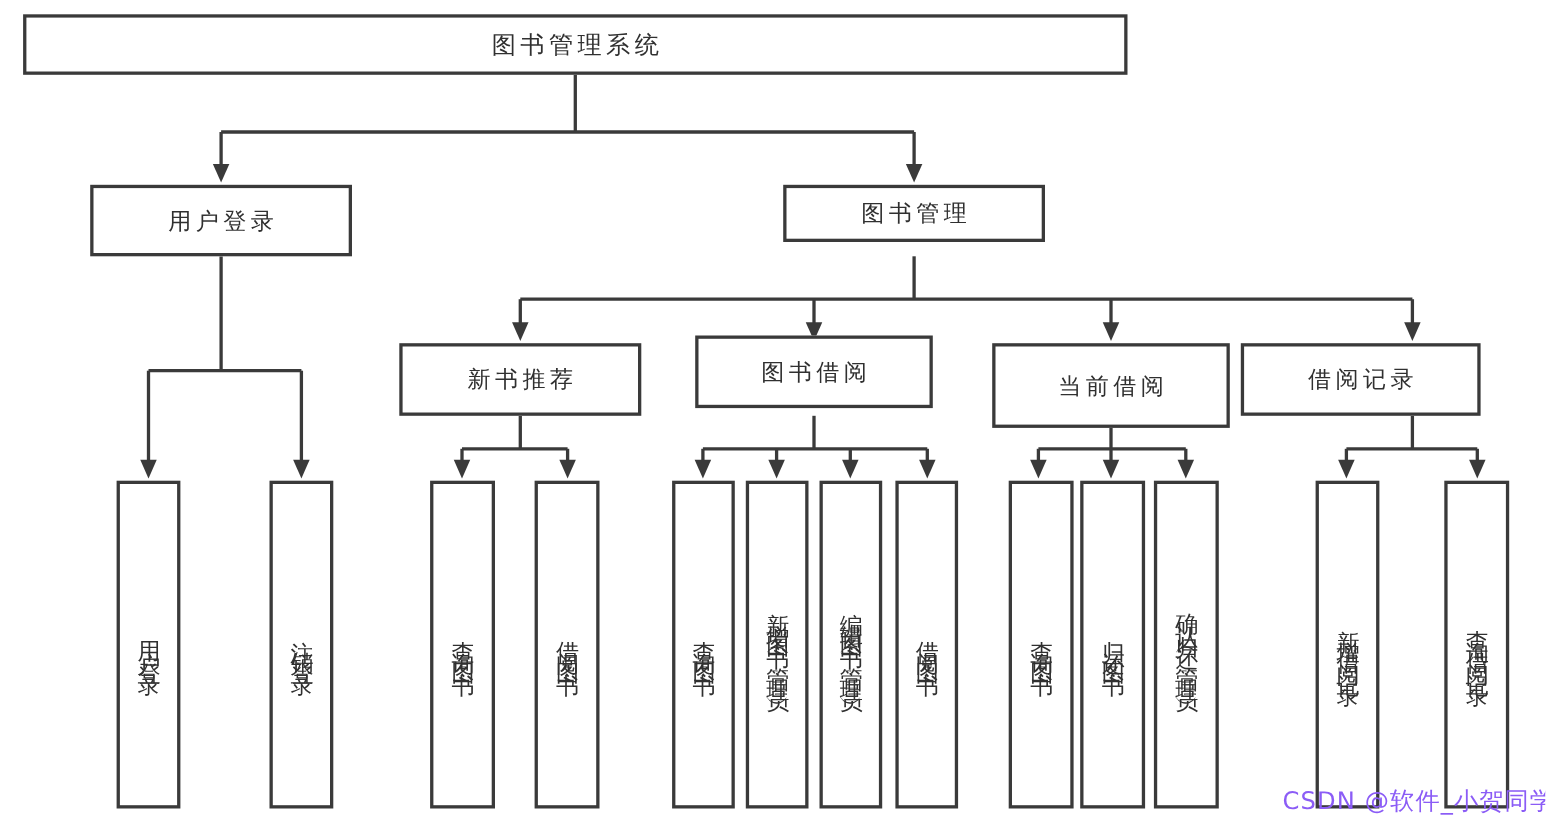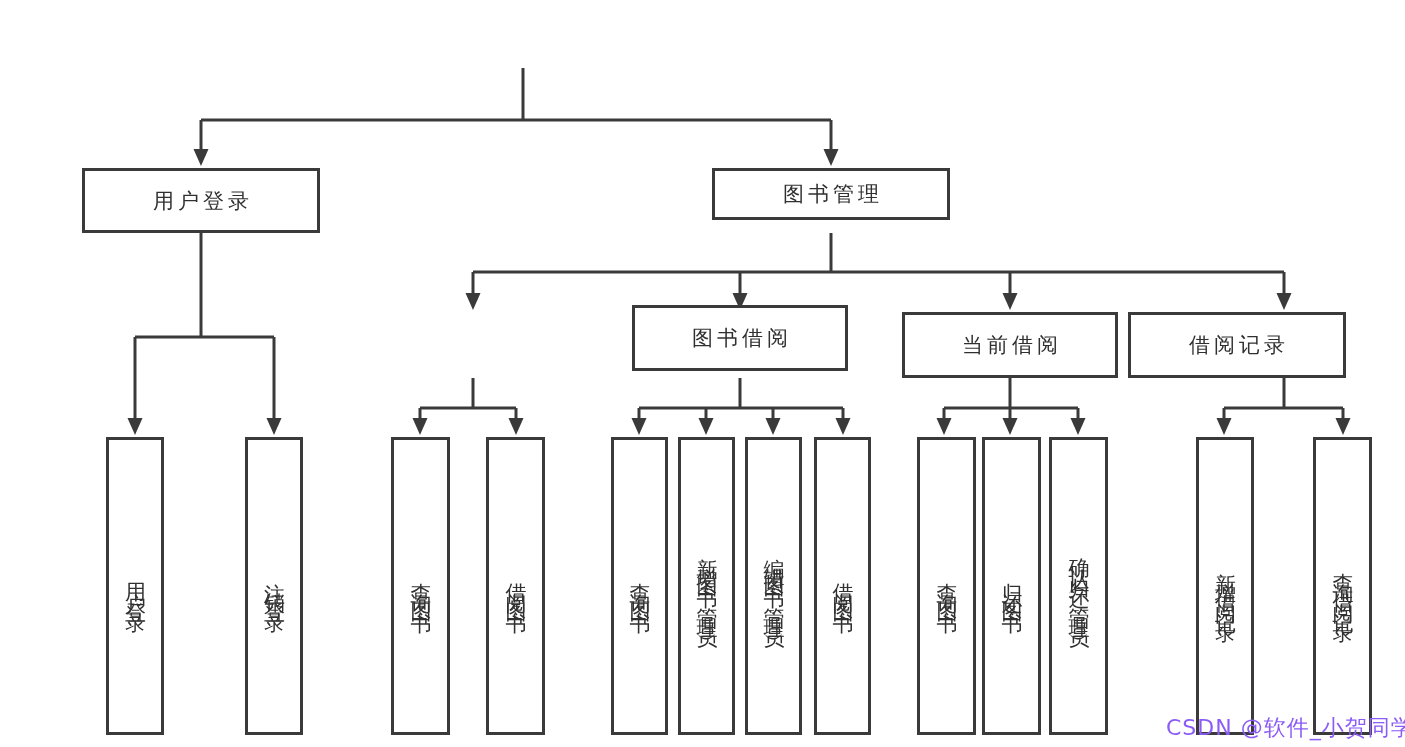--- a/index.html
+++ b/index.html
@@ -46,21 +46,21 @@
     line-height: 1;
     white-space: nowrap;
   }
 
   
   .n-root            { left: 21px;   top: 13px;  width: 1004px; height: 55px; font-size: 22px; }
   .n-user-login      { left: 82px;   top: 168px; width: 238px;  height: 65px; }
   .n-book-mgmt       { left: 712px;  top: 168px; width: 238px;  height: 52px; }
   .n-new-book-rec    { left: 363px;  top: 312px; width: 220px;  height: 66px; }
   .n-book-borrow     { left: 632px;  top: 305px; width: 216px;  height: 66px; }
-  .n-current-borrow  { left: 902px;  top: 312px; width: 216px;  height: 66px; }
+  .n-current-borrow  { left: 902px;  top: 312px; width: 216px;  height: 77px; }
   .n-borrow-records  { left: 1128px; top: 312px; width: 218px;  height: 66px; }
 
   
   .n-ul-login   { left: 106px;  width: 58px; }
   .n-ul-logout  { left: 245px;  width: 58px; }
   .n-nb-query   { left: 391px;  width: 59px; }
   .n-nb-borrow  { left: 486px;  width: 59px; }
   .n-bb-query   { left: 611px;  width: 57px; }
   .n-bb-add     { left: 678px;  width: 57px; }
   .n-bb-edit    { left: 745px;  width: 57px; }
@@ -160,24 +160,26 @@
       <polygon points="765.5,418 780.5,418 773,435"></polygon>
       <polygon points="835.5,418 850.5,418 843,435"></polygon>
       <polygon points="936.5,418 951.5,418 944,435"></polygon>
       <polygon points="1002.5,418 1017.5,418 1010,435"></polygon>
       <polygon points="1070.5,418 1085.5,418 1078,435"></polygon>
       <polygon points="1216.5,418 1231.5,418 1224,435"></polygon>
       <polygon points="1335.5,418 1350.5,418 1343,435"></polygon>
     </g>
   </svg>
 
+  <div class="hbox n-root">图书管理系统</div>
 
   <div class="hbox n-user-login">用户登录</div>
   <div class="hbox n-book-mgmt">图书管理</div>
 
+  <div class="hbox n-new-book-rec">新书推荐</div>
   <div class="hbox n-book-borrow">图书借阅</div>
   <div class="hbox n-current-borrow">当前借阅</div>
   <div class="hbox n-borrow-records">借阅记录</div>
 
   <div class="vbox n-ul-login">
     <span>用户登录</span>
   </div>
   <div class="vbox n-ul-logout">
     <span>注销登录</span>
   </div>

